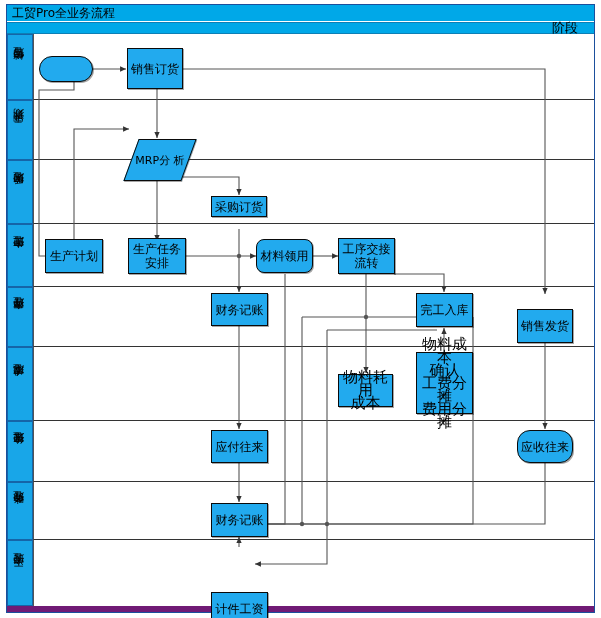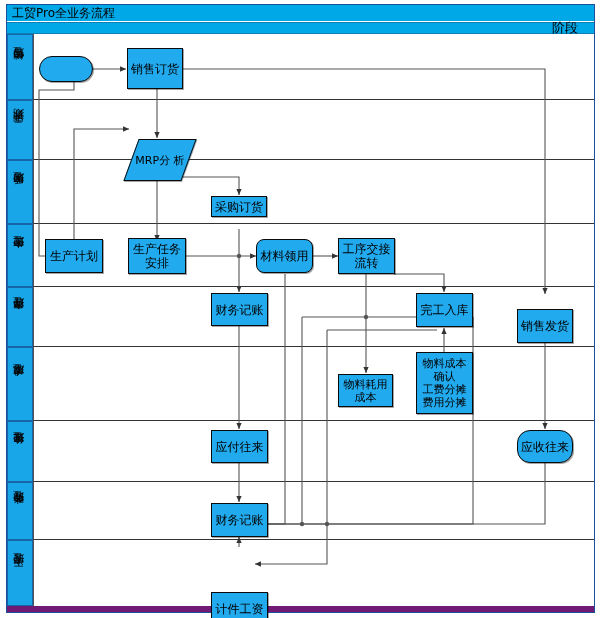--- a/index.html
+++ b/index.html
@@ -32,21 +32,21 @@
   .lanebody{position:absolute;left:26px;right:0;background:#ffffff;border-left:1px solid #555;border-bottom:1px solid #333;box-sizing:border-box;}
   .lanebody.last{border-bottom:none;}
 
   
   svg.links{position:absolute;left:0;top:0;width:587px;height:578px;pointer-events:none;}
 
   
   .node{position:absolute;background:#22aaee;border:1px solid #0a0a0a;box-sizing:border-box;
         display:flex;align-items:center;justify-content:center;text-align:center;
         font-size:12px;color:#000;line-height:14px;box-shadow:1px 1px 0 rgba(0,0,0,0.35);}
-  .node.small{font-size:11px;line-height:13px;}
+  .node.small{font-size:15px;line-height:13px;}
   .node .t{display:block;padding:0 2px;white-space:pre-line;}
   .start{position:absolute;background:#22aaee;border:1px solid #0a0a0a;border-radius:13px;box-sizing:border-box;box-shadow:1px 1px 0 rgba(0,0,0,0.35);}
   .para{position:absolute;background:#22aaee;border:1px solid #0a0a0a;box-sizing:border-box;
         transform:skewX(-20deg);box-shadow:1px 1px 0 rgba(0,0,0,0.35);}
   .para .inner{transform:skewX(20deg);width:100%;height:100%;display:flex;align-items:center;justify-content:center;
         text-align:center;font-size:11px;color:#000;line-height:13px;}
 </style>
 </head>
 <body>
 

